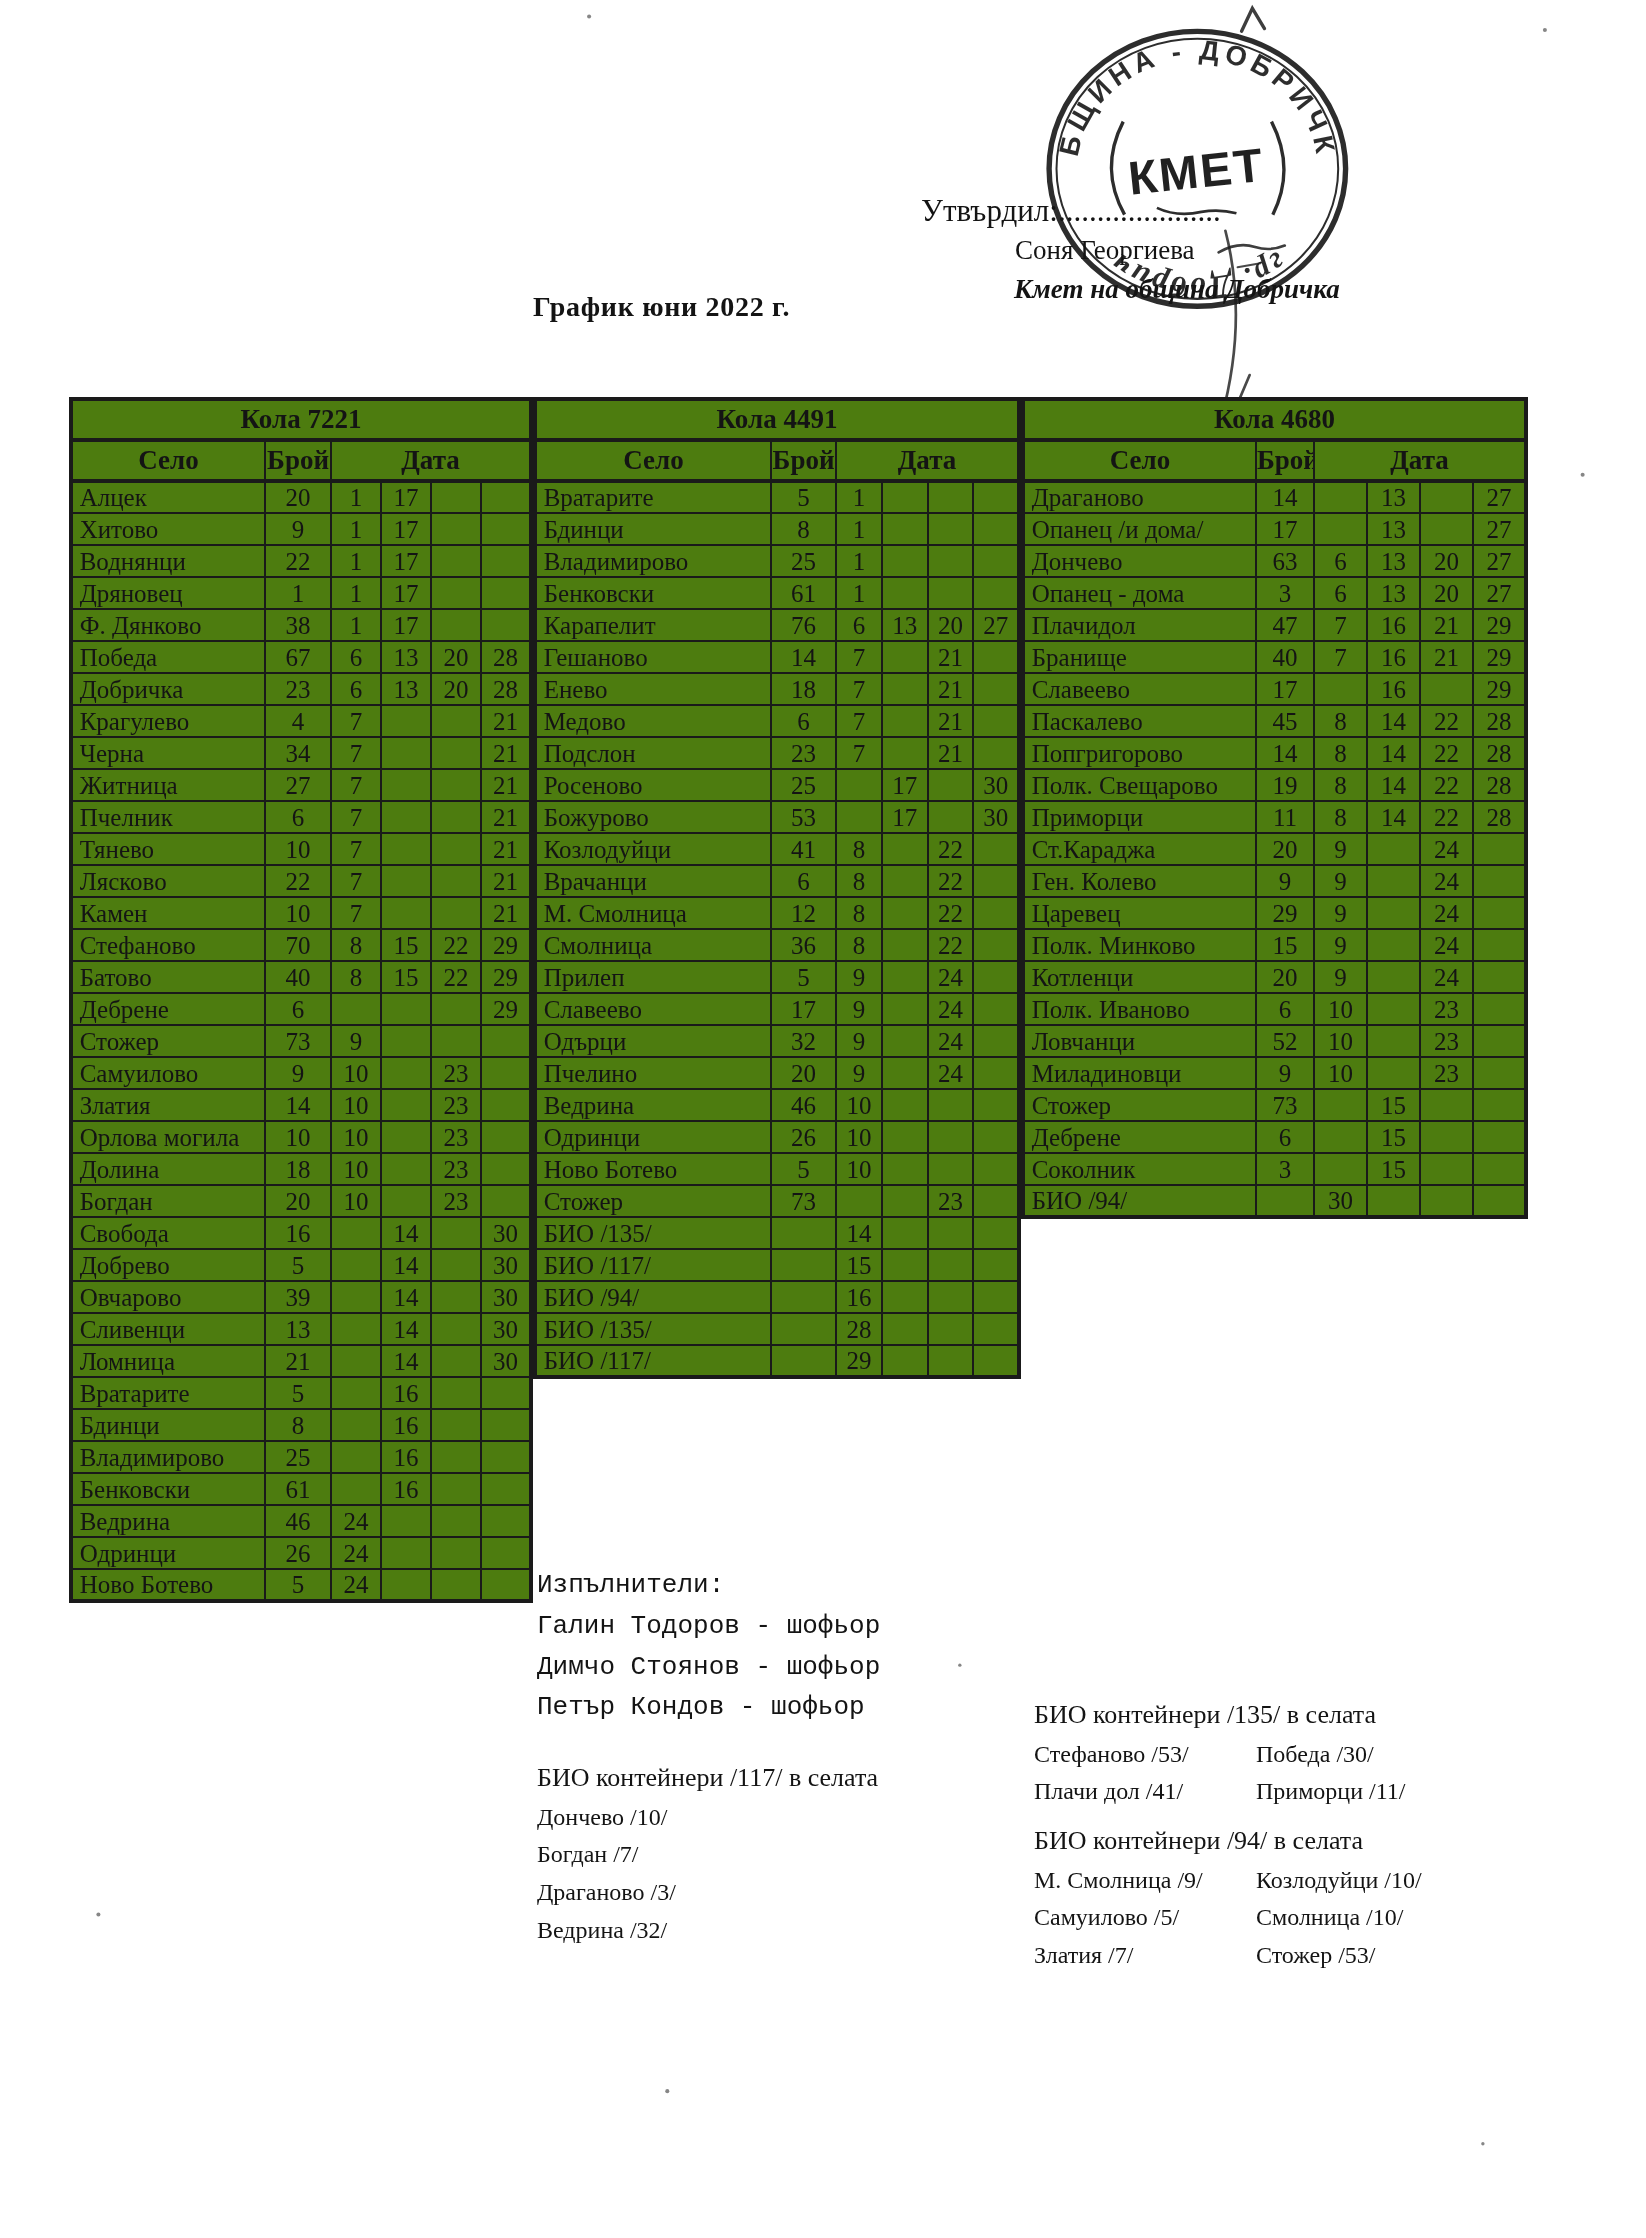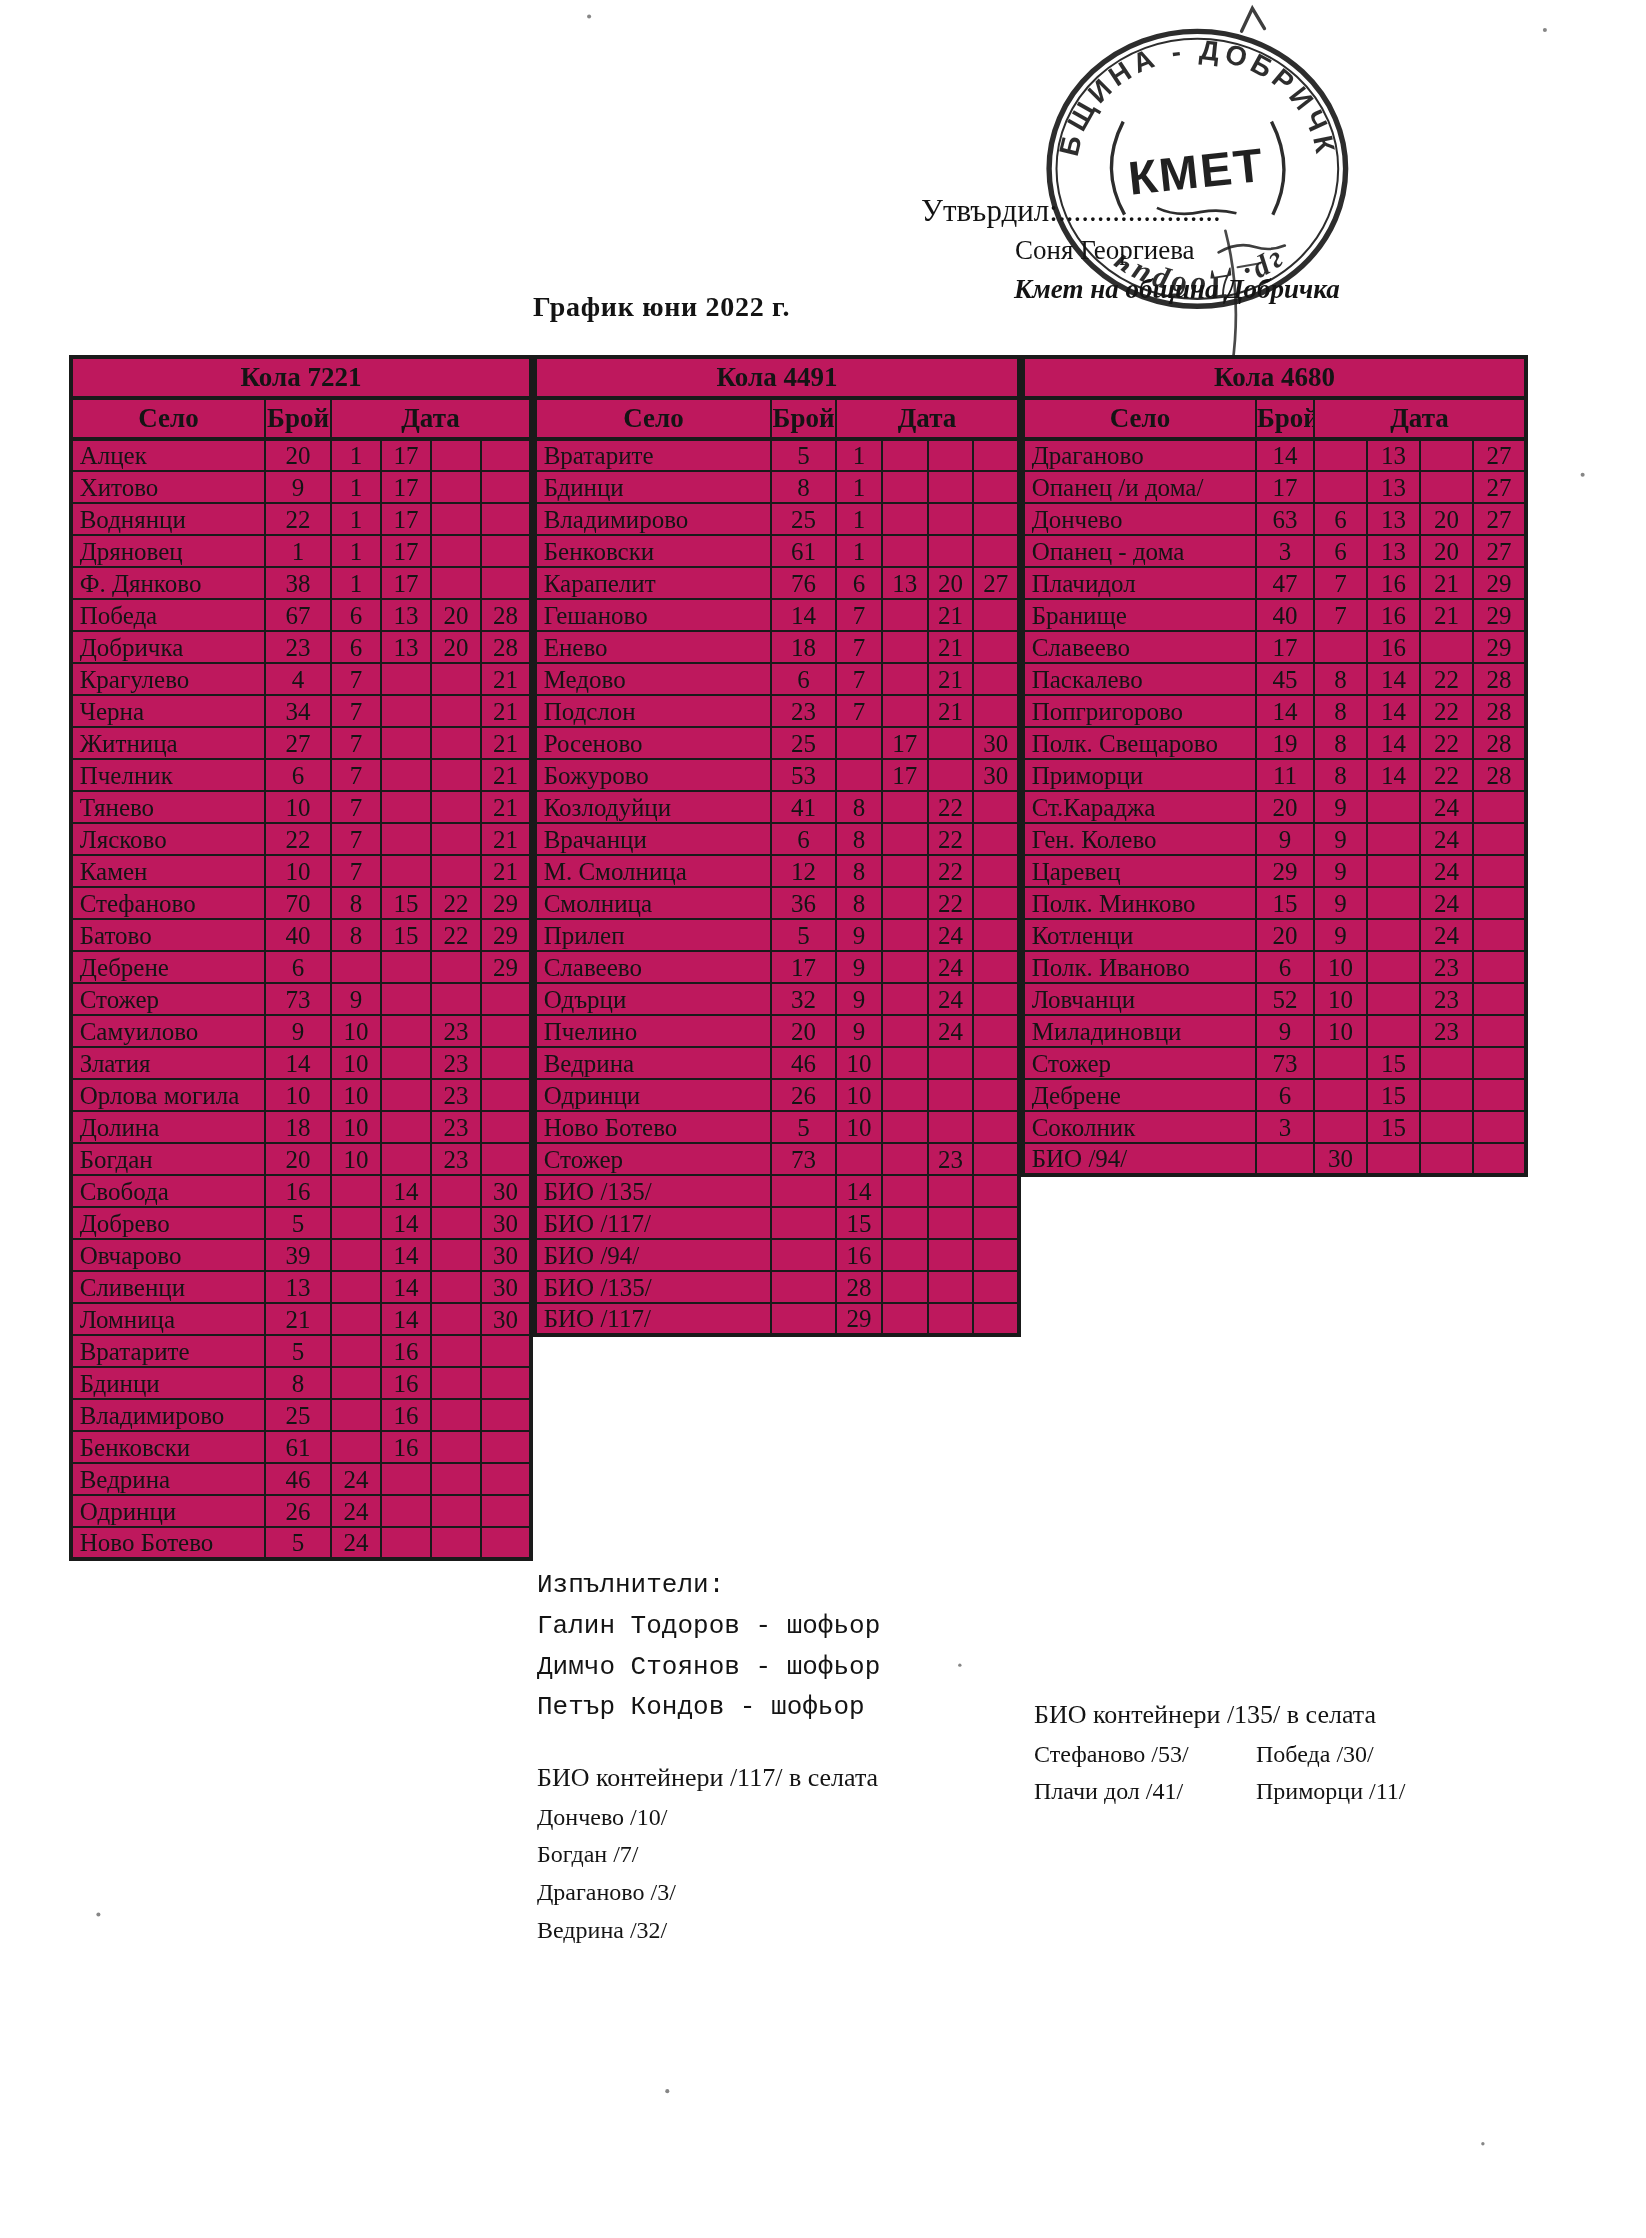--- a/index.html
+++ b/index.html
@@ -6,21 +6,21 @@
   .page{position:relative;width:1646px;height:2239px;background:#ffffff;
         font-family:"Liberation Serif","DejaVu Serif",serif;color:#141414;overflow:hidden;}
   .abs{position:absolute;}
   .title{font-size:28px;font-weight:bold;letter-spacing:0.7px;}
   .approve-label{font-size:31px;}
   .approve-name{font-size:27px;}
   .approve-role{font-size:27px;font-style:italic;}
   
   .car-table{position:absolute;top:355px;}
   .car-table table{border-collapse:collapse;table-layout:fixed;width:100%;
-                   border:4px solid #1a1a1a;background:#be185d;}
+                   border:4px solid #1a1a1a;background:#4d7c0f;margin-top:42px;}
   .car-table th,.car-table td{border:2.7px solid #1a1a1a;overflow:hidden;white-space:nowrap;}
   .car-table thead th{font-size:27px;font-weight:bold;text-align:center;height:37px;padding:0;}
   .car-table thead tr.car-row th{border-bottom:4px solid #1a1a1a;}
   .car-table thead tr.head-row th{border-bottom:4px solid #1a1a1a;}
   .car-table tbody tr{height:32px;}
   .car-table tbody td{font-size:25px;text-align:center;padding:0;line-height:1;}
   .car-table tbody td.village{text-align:left;padding:0 2.7px 0 6.7px;}
   #t1{left:69px;width:464px;}
   #t2{left:533px;width:488px;}
   #t3{left:1021px;width:507px;}
@@ -880,15 +880,30 @@
           <div>Стефаново /53/</div>
           <div>Плачи дол /41/</div>
         </div>
       <div class="bio-col">
           <div>Победа /30/</div>
           <div>Приморци /11/</div>
         </div>
     </div>
   </div>
 
+  <div class="abs foot" style="left:1034px;top:1821px;">
+    <div class="bio-title">БИО контейнери /94/ в селата</div>
+    <div class="bio-cols">
+      <div class="bio-col w2">
+          <div>М. Смолница /9/</div>
+          <div>Самуилово /5/</div>
+          <div>Златия /7/</div>
+        </div>
+      <div class="bio-col">
+          <div>Козлодуйци /10/</div>
+          <div>Смолница /10/</div>
+          <div>Стожер /53/</div>
+        </div>
+    </div>
+  </div>
 
 </div>
 
 
 </body></html>

